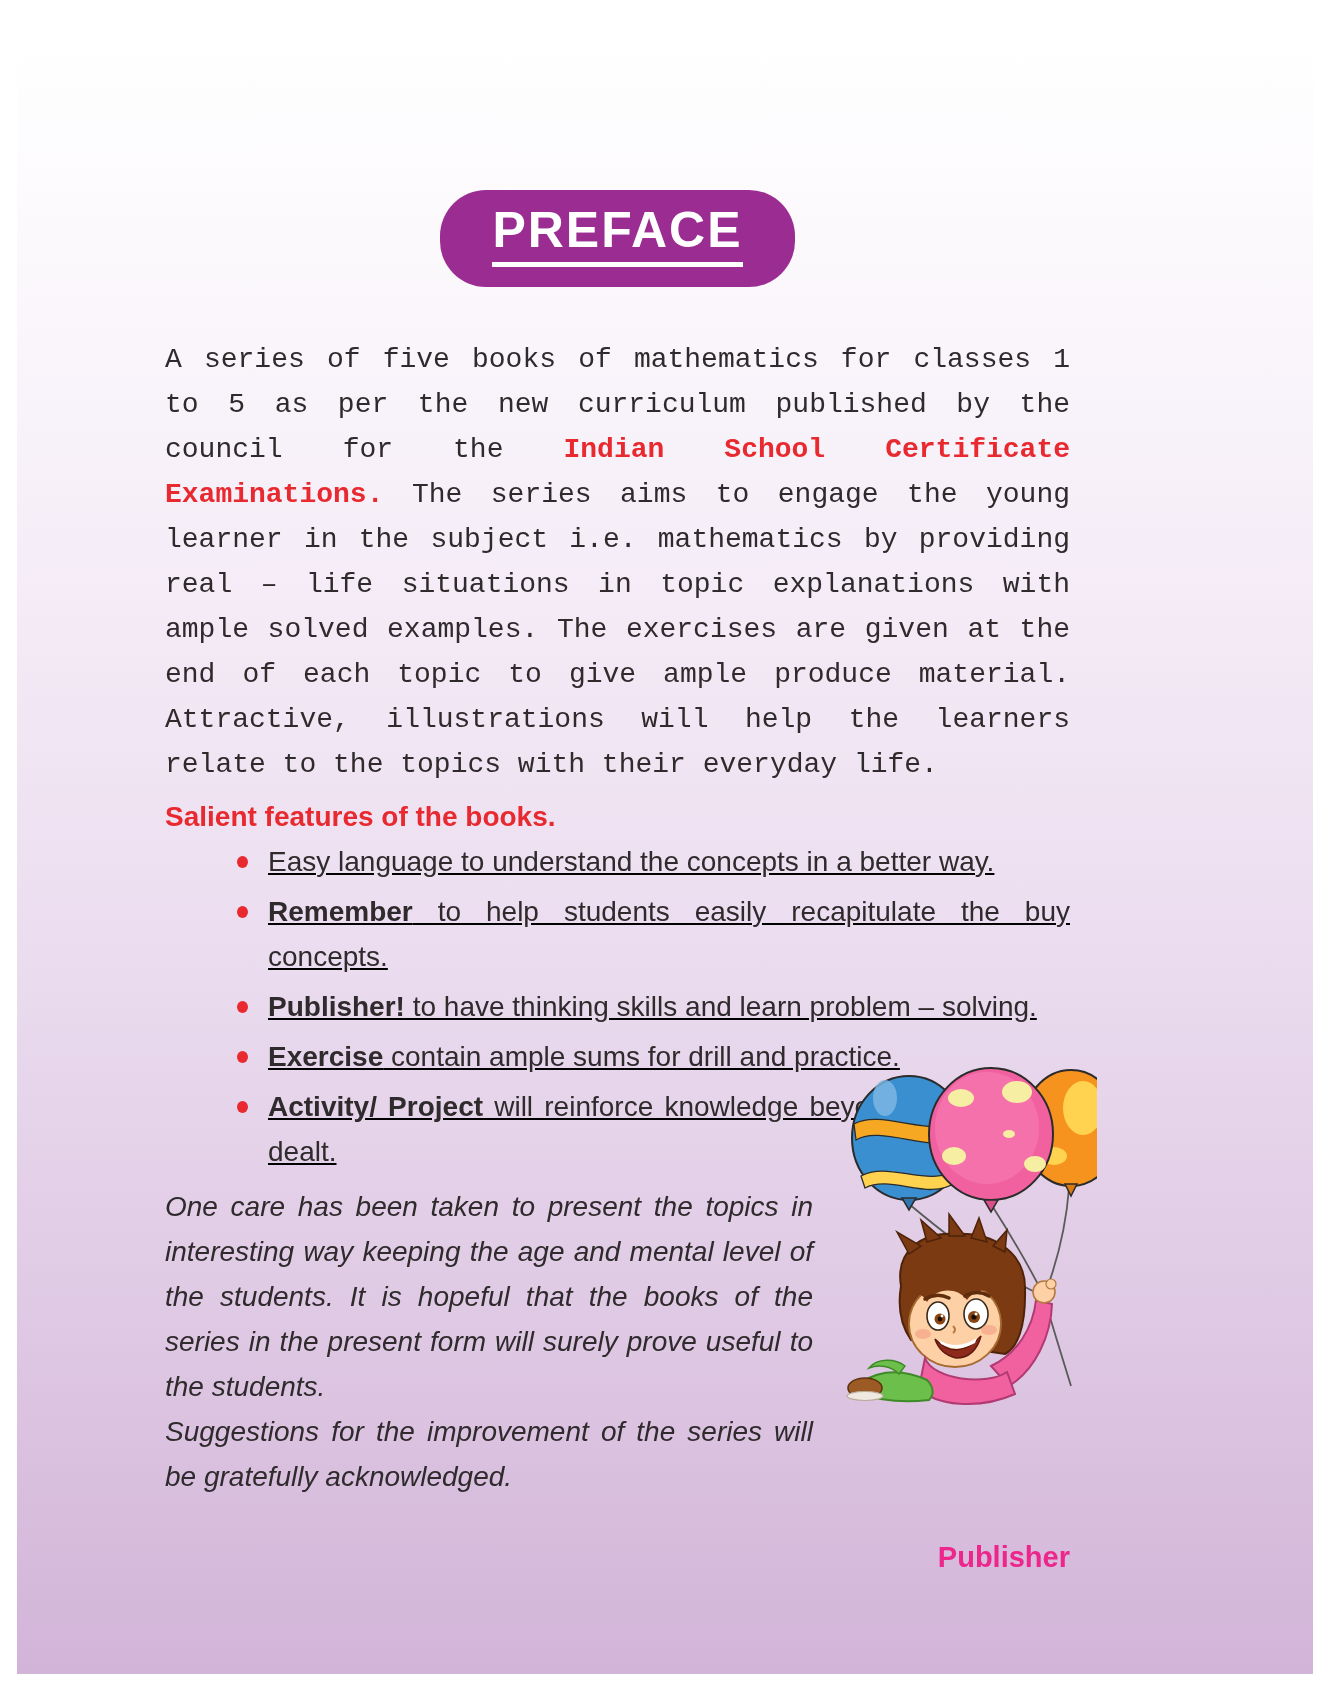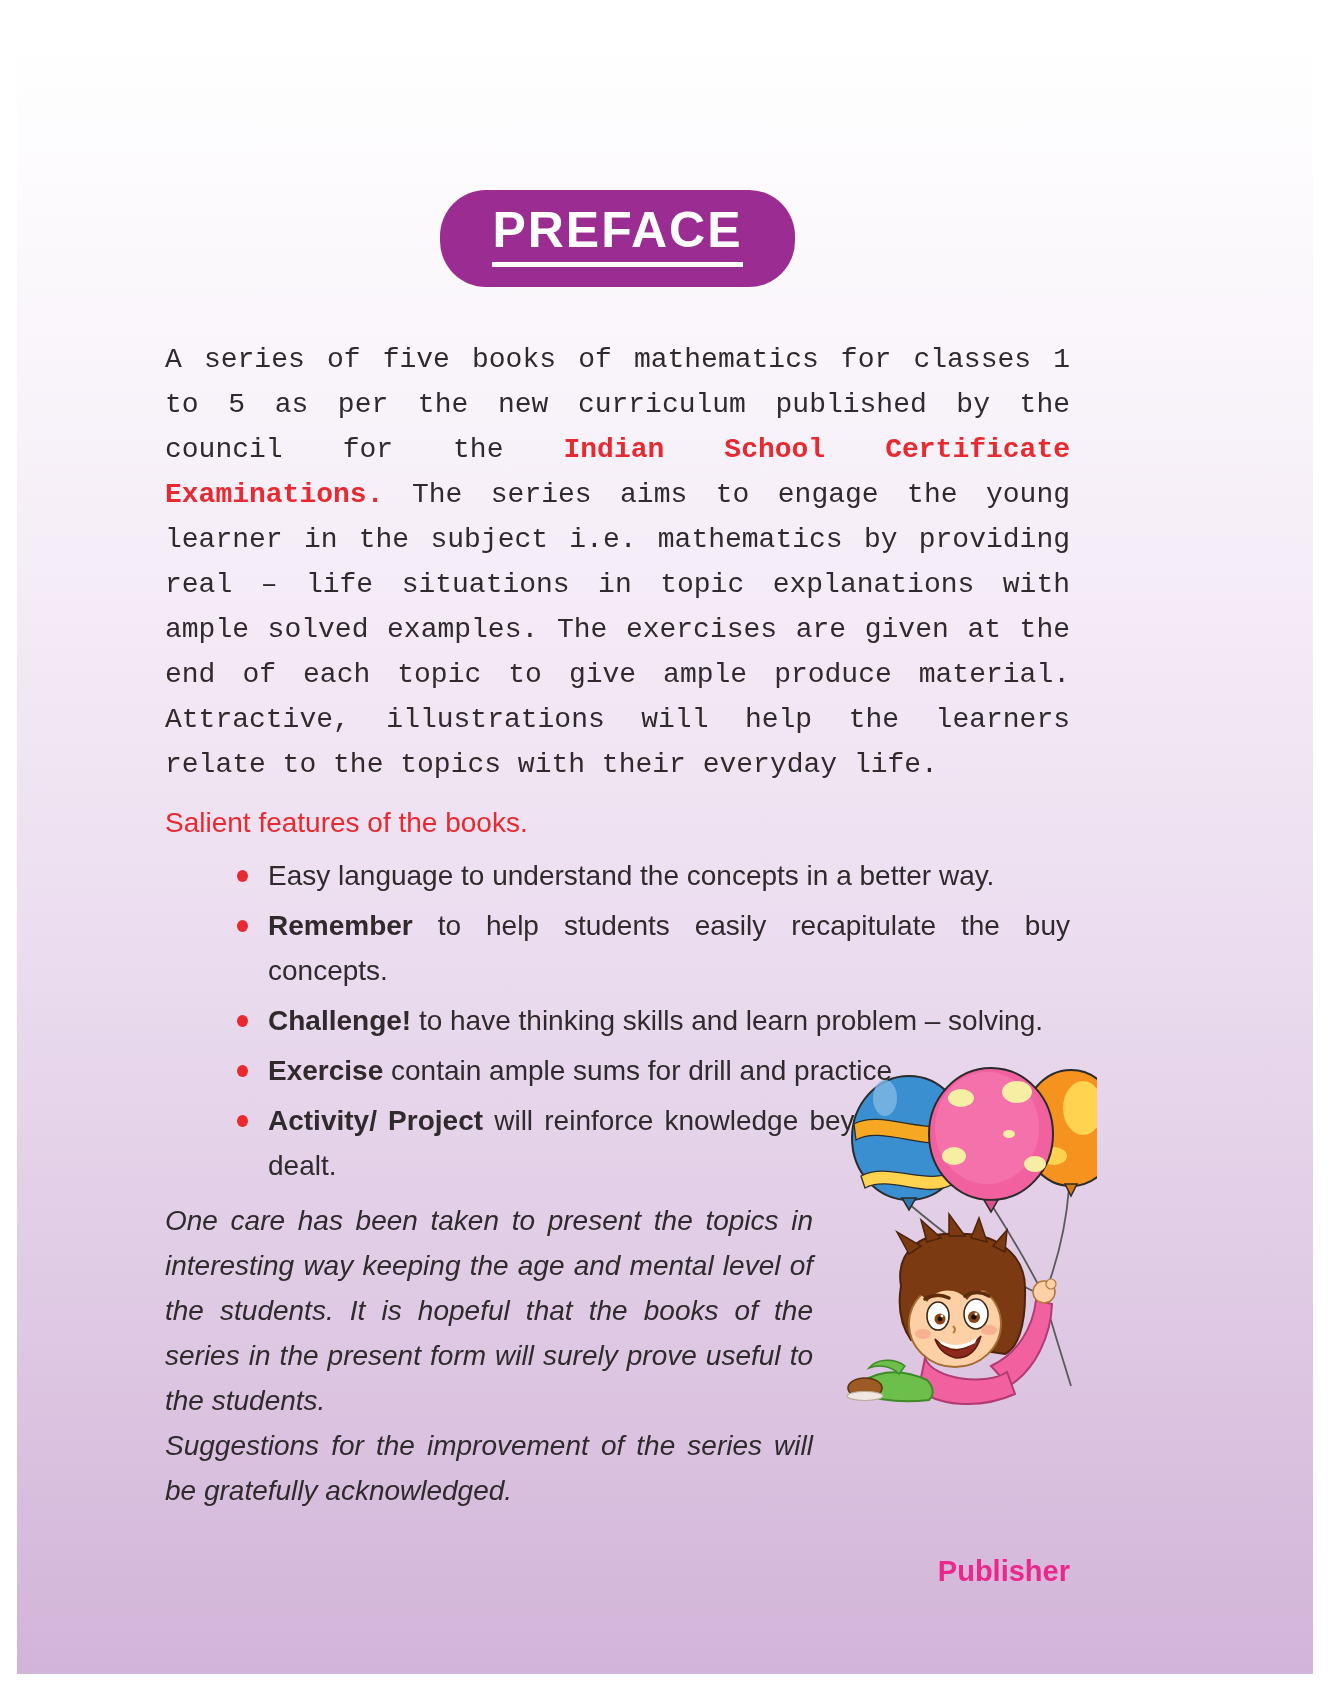--- a/index.html
+++ b/index.html
@@ -26,23 +26,23 @@
   }
 
   .intro {
     margin-top:50px; font-size:28px; line-height:45px; color:#2f2a2c;
     text-align:justify;
     font-family:Liberation Mono, monospace;
   }
   .red-strong { color:#e8292f; font-weight:700; }
 
   .features-heading {
-    margin-top:13px; font-size:28px; line-height:45px; font-weight:400; color:#e8292f;
+    margin-top:7px; font-size:28px; line-height:45px; font-weight:700; color:#e8292f;
   }
-  .features-list { margin-top:8px; }
+  .features-list { margin-top:0;text-decoration:underline; }
   .feature-item {
     position:relative; margin-left:72px; padding-left:31px;
     font-size:28px; line-height:45px; color:#2f2a2c; margin-bottom:5px;
     text-align:justify;
   }
   .dot {
     position:absolute; left:0; top:17px; width:11px; height:12px;
     border-radius:50%; background:#e8292f;
   }
   .lead { font-weight:700; }
@@ -77,21 +77,21 @@
       <div class="features-heading">Salient features of the books.</div>
 
       <div class="features-list">
         <div class="feature-item">
           <span class="dot"></span><span class="lead"></span><span>Easy language to understand the concepts in a better way.</span>
         </div>
         <div class="feature-item">
           <span class="dot"></span><span class="lead">Remember</span><span> to help students easily recapitulate the buy concepts.</span>
         </div>
         <div class="feature-item">
-          <span class="dot"></span><span class="lead">Challenge!</span><span> to have thinking skills and learn problem – solving.</span>
+          <span class="dot"></span><span class="lead">Publisher!</span><span> to have thinking skills and learn problem – solving.</span>
         </div>
         <div class="feature-item">
           <span class="dot"></span><span class="lead">Exercise</span><span> contain ample sums for drill and practice.</span>
         </div>
         <div class="feature-item">
           <span class="dot"></span><span class="lead">Activity/ Project</span><span> will reinforce knowledge beyond the concept-dealt.</span>
         </div>
       </div>
 
       <p class="closing">One care has been taken to present the topics in interesting way keeping the age and mental level of the students. It is hopeful that the books of the series in the present form will surely prove useful to the students.</p>

